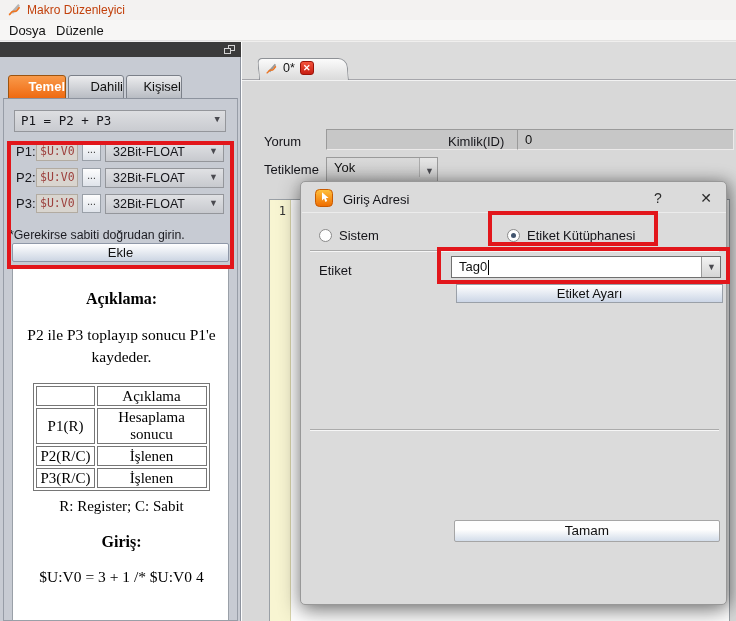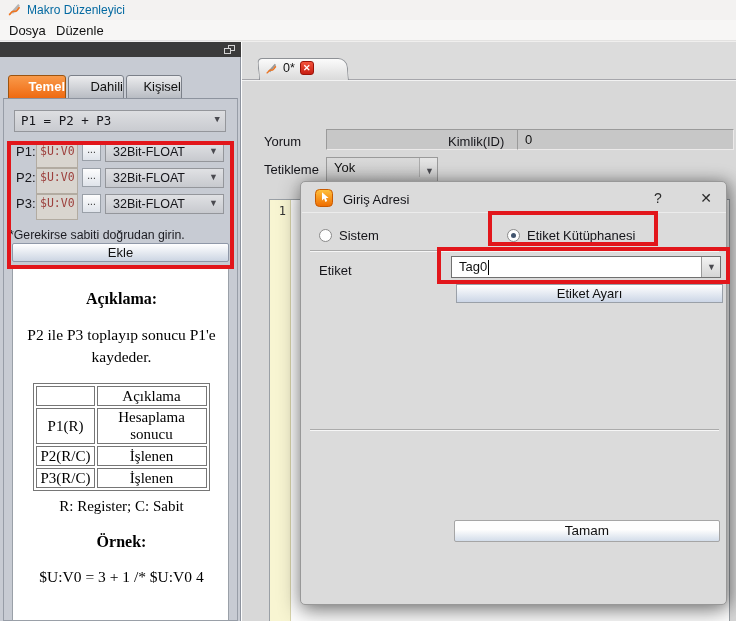--- a/index.html
+++ b/index.html
@@ -2,21 +2,21 @@
 <html><head>
 <meta charset="utf-8">
 <style>
   * { margin:0; padding:0; box-sizing:border-box; }
   html,body { width:736px; height:621px; overflow:hidden; }
   body { font-family:"Liberation Sans", sans-serif; background:#f0efee; position:relative; }
   .abs { position:absolute; }
 
   
   #titlebar { left:0; top:0; width:736px; height:20px; background:#f3f2f1; }
-  #title-text { left:27px; top:3px; font-size:12px; color:#0369a1; }
+  #title-text { left:27px; top:3px; font-size:12px; color:#c2410c; }
   #app-icon { left:7px; top:2px; width:15px; height:15px; }
   #menubar { left:0; top:20px; width:736px; height:21px; background:#f7f6f5; border-bottom:1px solid #e3e2e1; }
   .menu-item { position:absolute; top:3px; font-size:13px; color:#111; padding:0 4px; }
   #menu-dosya { left:5px; } #menu-duzenle { left:52px; }
 
   
   #leftdock { left:0; top:42px; width:241px; height:579px; background:#c7cbd3; border-right:1px solid #8d939e; }
   #dock-header { left:0; top:0; width:241px; height:15px; background:#3b3b3b; }
   #float-icon { right:6px; top:3px; width:11px; height:9px; }
   #float-icon .r1 { position:absolute; right:0; top:0; width:7px; height:6px; border:1px solid #d3d3d3; }
@@ -30,21 +30,21 @@
 
   #left-frame { left:3px; top:56px; width:235px; height:523px; border:1px solid #979da7; border-top:1px solid #8d939e; }
 
   #func-combo { left:14px; top:68px; width:212px; height:22px; background:linear-gradient(#dddee1,#c9cbd0);
                 border:1px solid #94969b; font-family:"DejaVu Sans Mono", monospace; font-size:12.5px; color:#15151a;
                 line-height:20px; padding-left:6px; }
   .combo-arrow { position:absolute; right:5px; top:50%; transform:translateY(-58%); font-size:9px; color:#4a4a50; }
 
   .p-row { position:absolute; left:0; width:241px; height:20px; }
   .p-label { position:absolute; left:16px; top:2px; font-size:13px; color:#15151a; }
-  .p-addr { position:absolute; left:36px; top:0; width:42px; height:26px; background:#d9d5cf; border:1px solid #b2aba1;
+  .p-addr { position:absolute; left:36px; top:0; width:42px; height:19px; background:#d9d5cf; border:1px solid #b2aba1;
             font-family:"DejaVu Sans Mono", monospace; font-size:11.5px; color:#9d403d; line-height:17px; padding-left:3px; }
   .p-dots { position:absolute; left:82px; top:0; width:19px; height:19px; background:linear-gradient(#fdfdfd,#dfe3ea);
             border:1px solid #9aa0a8; font-size:10px; color:#333; text-align:center; line-height:14px; }
   .p-type { position:absolute; left:105px; top:0; width:119px; height:20px; background:linear-gradient(#e0e1e4,#c7c9ce);
             border:1px solid #94969b; font-size:12.5px; color:#15151a; line-height:18px; padding-left:7px; }
 
   #note-text { left:9px; top:186px; font-size:12.3px; color:#1c1c22; width:230px; }
   #ekle-btn { left:12px; top:201px; width:217px; height:19px; background:linear-gradient(#ffffff,#ccd5e3);
               border:1px solid #8f98a8; border-radius:2px; font-size:13px; color:#111; text-align:center; line-height:17px; }
 
@@ -214,21 +214,21 @@
           <td class="c2">İşlenen</td>
         </tr>
         <tr>
           <td class="c1">P3(R/C)</td>
           <td class="c2">İşlenen</td>
         </tr>
       </tbody>
         </table>
     </div>
     <div class="doc-legend">R: Register; C: Sabit</div>
-    <div class="doc-h">Örnek:</div>
+    <div class="doc-h">Giriş:</div>
     <div class="doc-code">
       <div>$U:V0 = 3 + 1 /* $U:V0 4</div>
 
     </div>
   </div>
 
   <div class="redbox" id="redbox-params"></div>
 </div>
 
 <div class="abs" id="rightarea">

